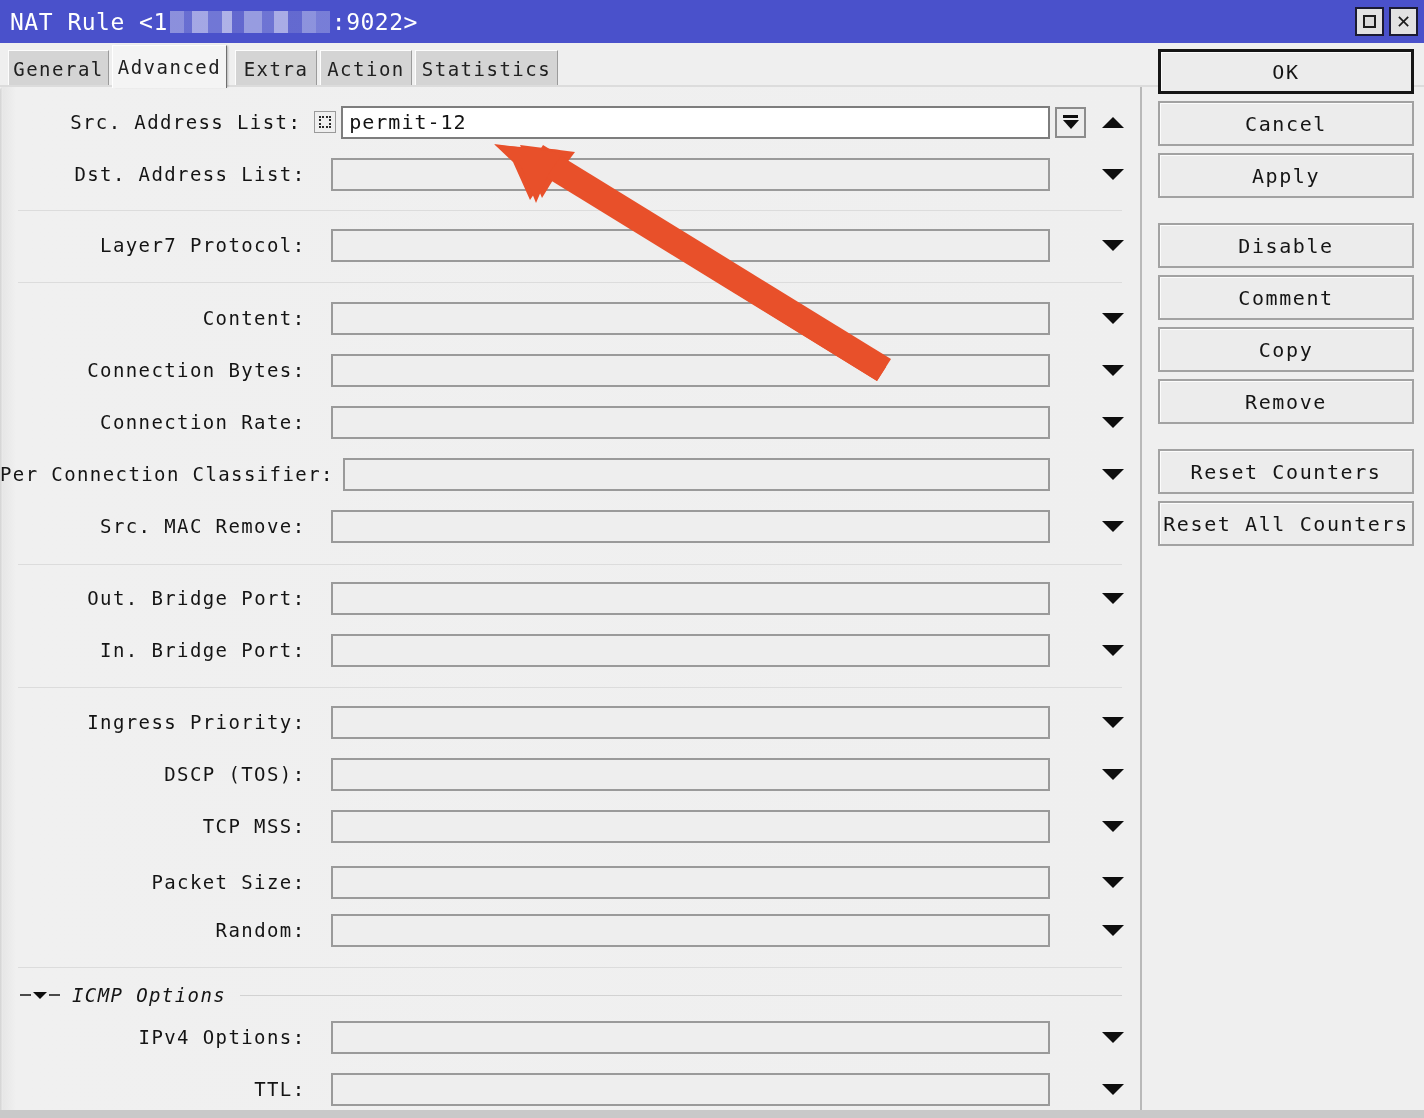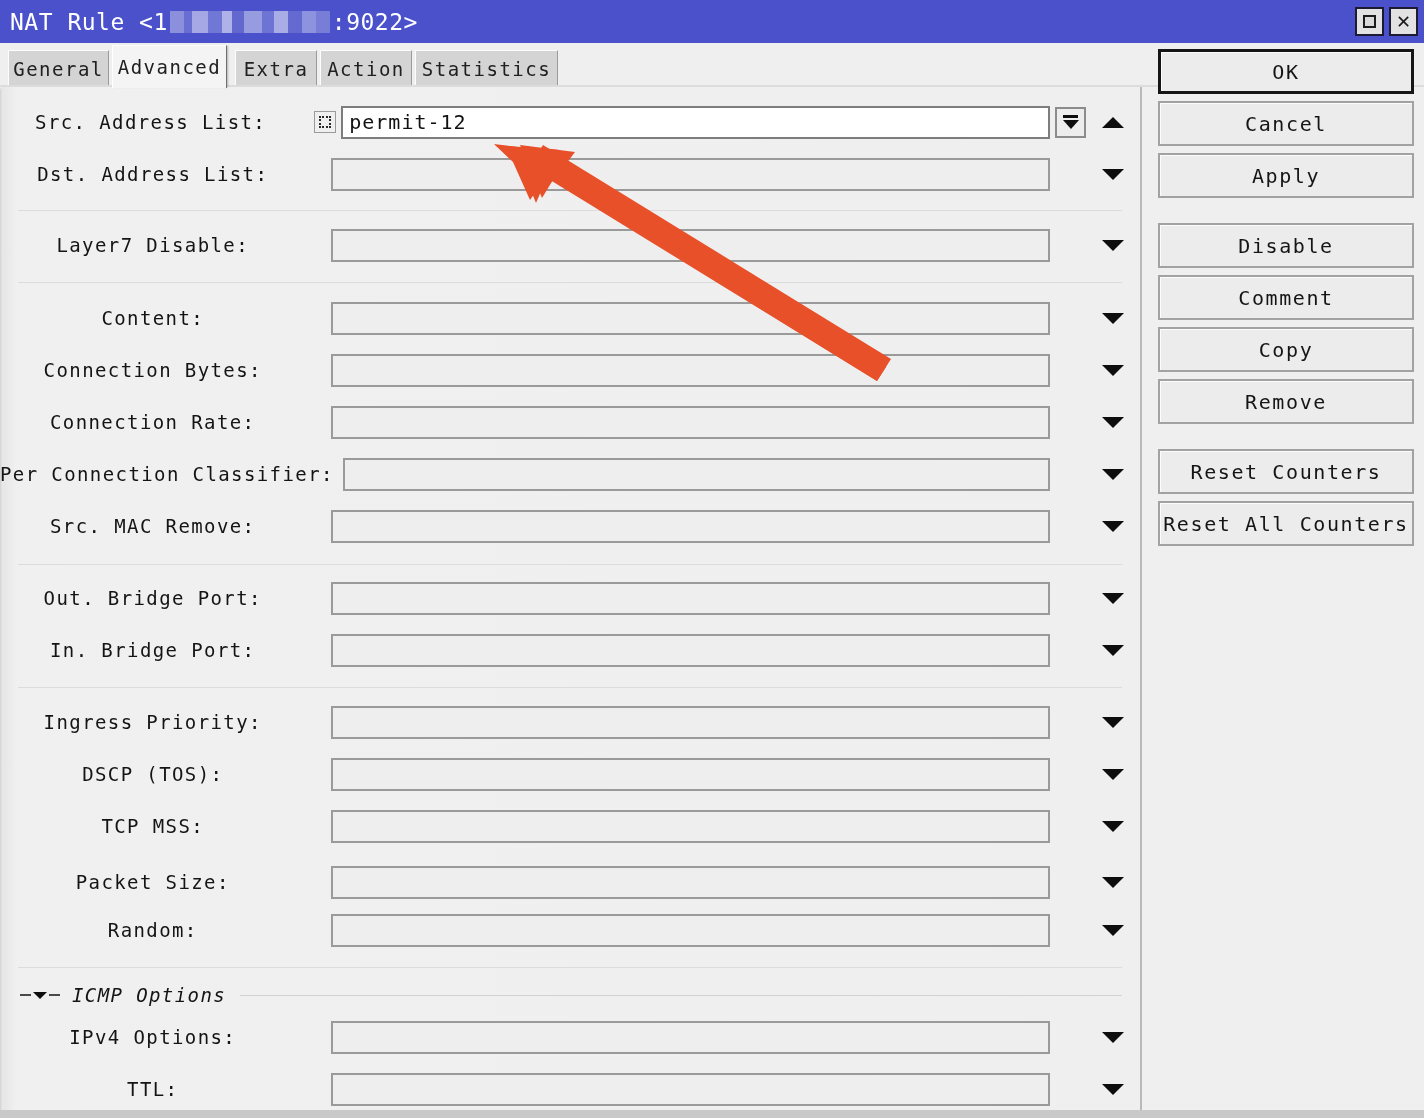--- a/index.html
+++ b/index.html
@@ -160,21 +160,21 @@
   .row {
     position: absolute;
     left: 0;
     width: 1140px;
     height: 34px;
     display: flex;
     align-items: center;
   }
   .row-label {
     width: 330px;
-    text-align: center;
+    text-align: right;
     padding-right: 13px;
     box-sizing: border-box;
     font-family: "DejaVu Sans Mono", "Liberation Mono", monospace;
     font-size: 19px;
     color: #141414;
     letter-spacing: 1.4px;
     white-space: nowrap;
   }
   .neg-box {
     width: 22px;
@@ -430,21 +430,21 @@
       <div class="row-label">Dst. Address List:</div>
       <div class="field w-main" style="margin-left:13px;" placeholder=""></div>
       <div class="arrow-cell" style="margin-left:36px;">
           <span class="tri-down"></span>
         </div>
     </div>
 
     <div class="hr" style="top:123px;"></div>
 
     <div class="row" style="top:141px;">
-      <div class="row-label">Layer7 Disable:</div>
+      <div class="row-label">Layer7 Protocol:</div>
       <div class="field w-main" style="margin-left:13px;" placeholder=""></div>
       <div class="arrow-cell" style="margin-left:36px;">
           <span class="tri-down"></span>
         </div>
     </div>
 
     <div class="hr" style="top:195px;"></div>
 
     <div class="row" style="top:214px;">
       <div class="row-label">Content:</div>

